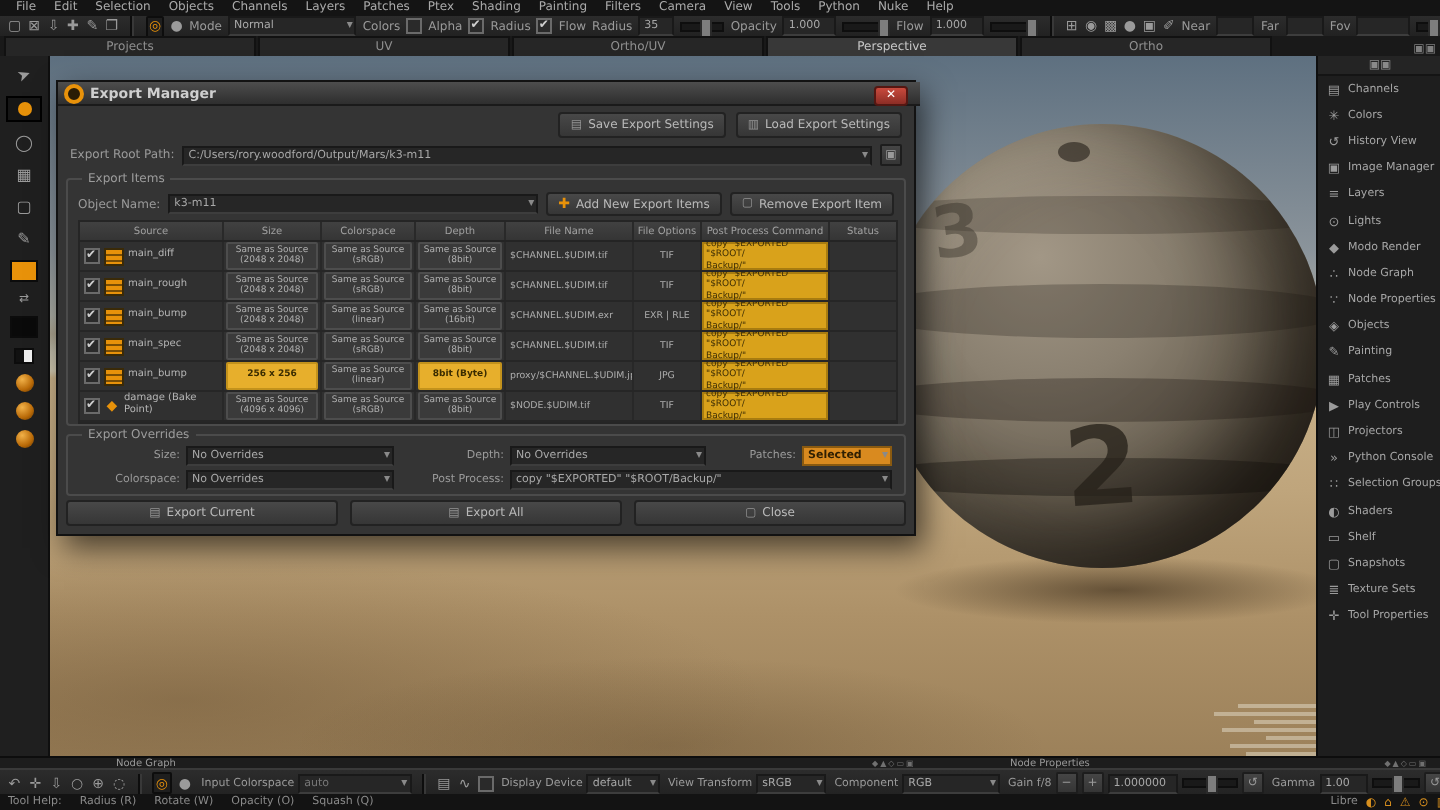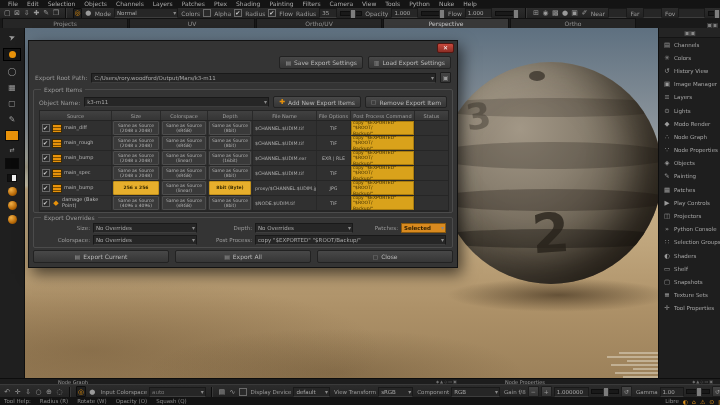--- a/index.html
+++ b/index.html
@@ -382,20 +382,24 @@
       </div>
 
       <div class="sb-item">
         <span class="sb-icon">✛</span>
         <span class="sb-label">Tool Properties</span>
       </div>
     </div>
 </div>
 
 <div class="abs dialog">
+  <div class="abs titlebar">
+    <span class="dlg-ico"></span>
+    <span class="dlg-title">Export Manager</span>
+  </div>
   <div class="closebtn">✕</div>
 
   <div class="settingsrow">
     <div class="btn">
       <span class="icon" style="font-size:6px;">▤</span>
       <span>Save Export Settings</span>
     </div>
     <div class="btn">
       <span class="icon" style="font-size:6px;">▥</span>
       <span>Load Export Settings</span>

